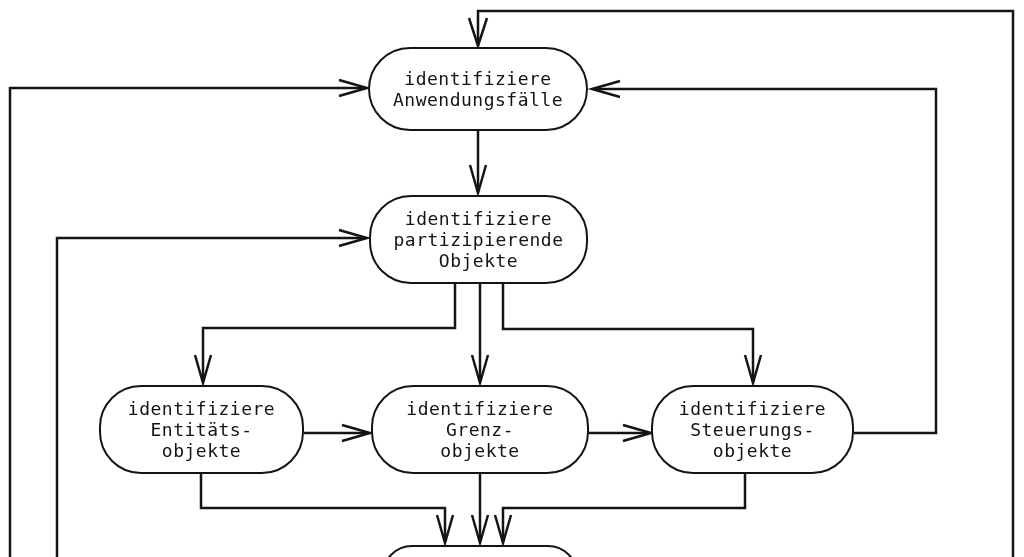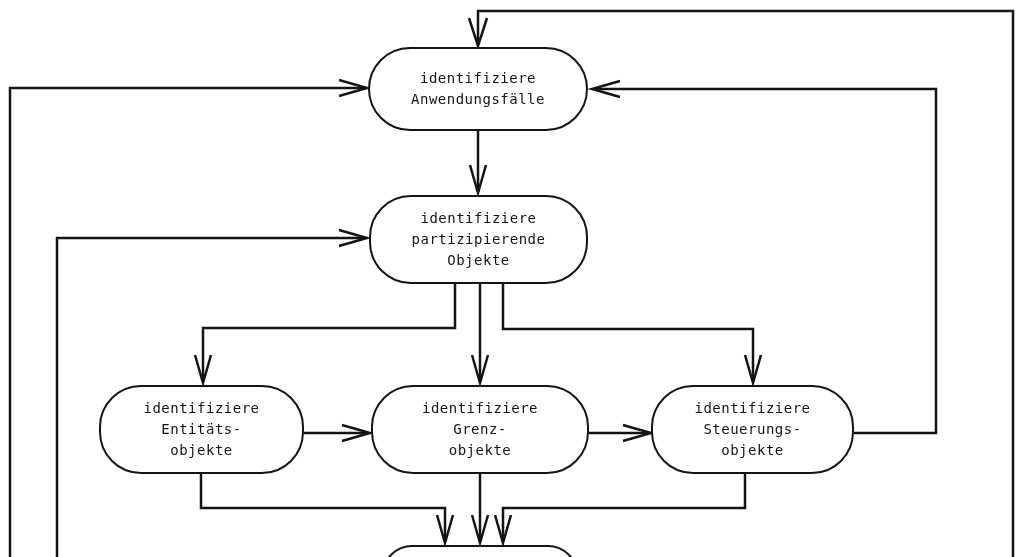--- a/index.html
+++ b/index.html
@@ -12,21 +12,21 @@
   #wires { position:absolute; left:0; top:0; }
   .ln { stroke:#141414; stroke-width:2.5; fill:none; stroke-linejoin:miter; }
   .node {
     position:absolute; box-sizing:border-box;
     border:2.5px solid #141414; border-radius:42px;
     background:#ffffff;
     display:flex; align-items:center; justify-content:center;
   }
   .node-label {
     white-space:pre-line; text-align:center;
-    font-size:14px; line-height:21px; letter-spacing:0.5px;
+    font-size:18px; line-height:21px; letter-spacing:0.5px;
   }
   
   #n-use-cases      { left:368px; top:47px;  width:220px; height:84px; }
   #n-participating  { left:369px; top:195px; width:219px; height:89px; }
   #n-entity         { left:99px;  top:385px; width:205px; height:89px; }
   #n-boundary       { left:371px; top:385px; width:218px; height:89px; }
   #n-control        { left:651px; top:385px; width:203px; height:89px; }
   #n-bottom         { left:382px; top:545px; width:196px; height:60px; border-radius:30px; }
 </style>
 </head>

